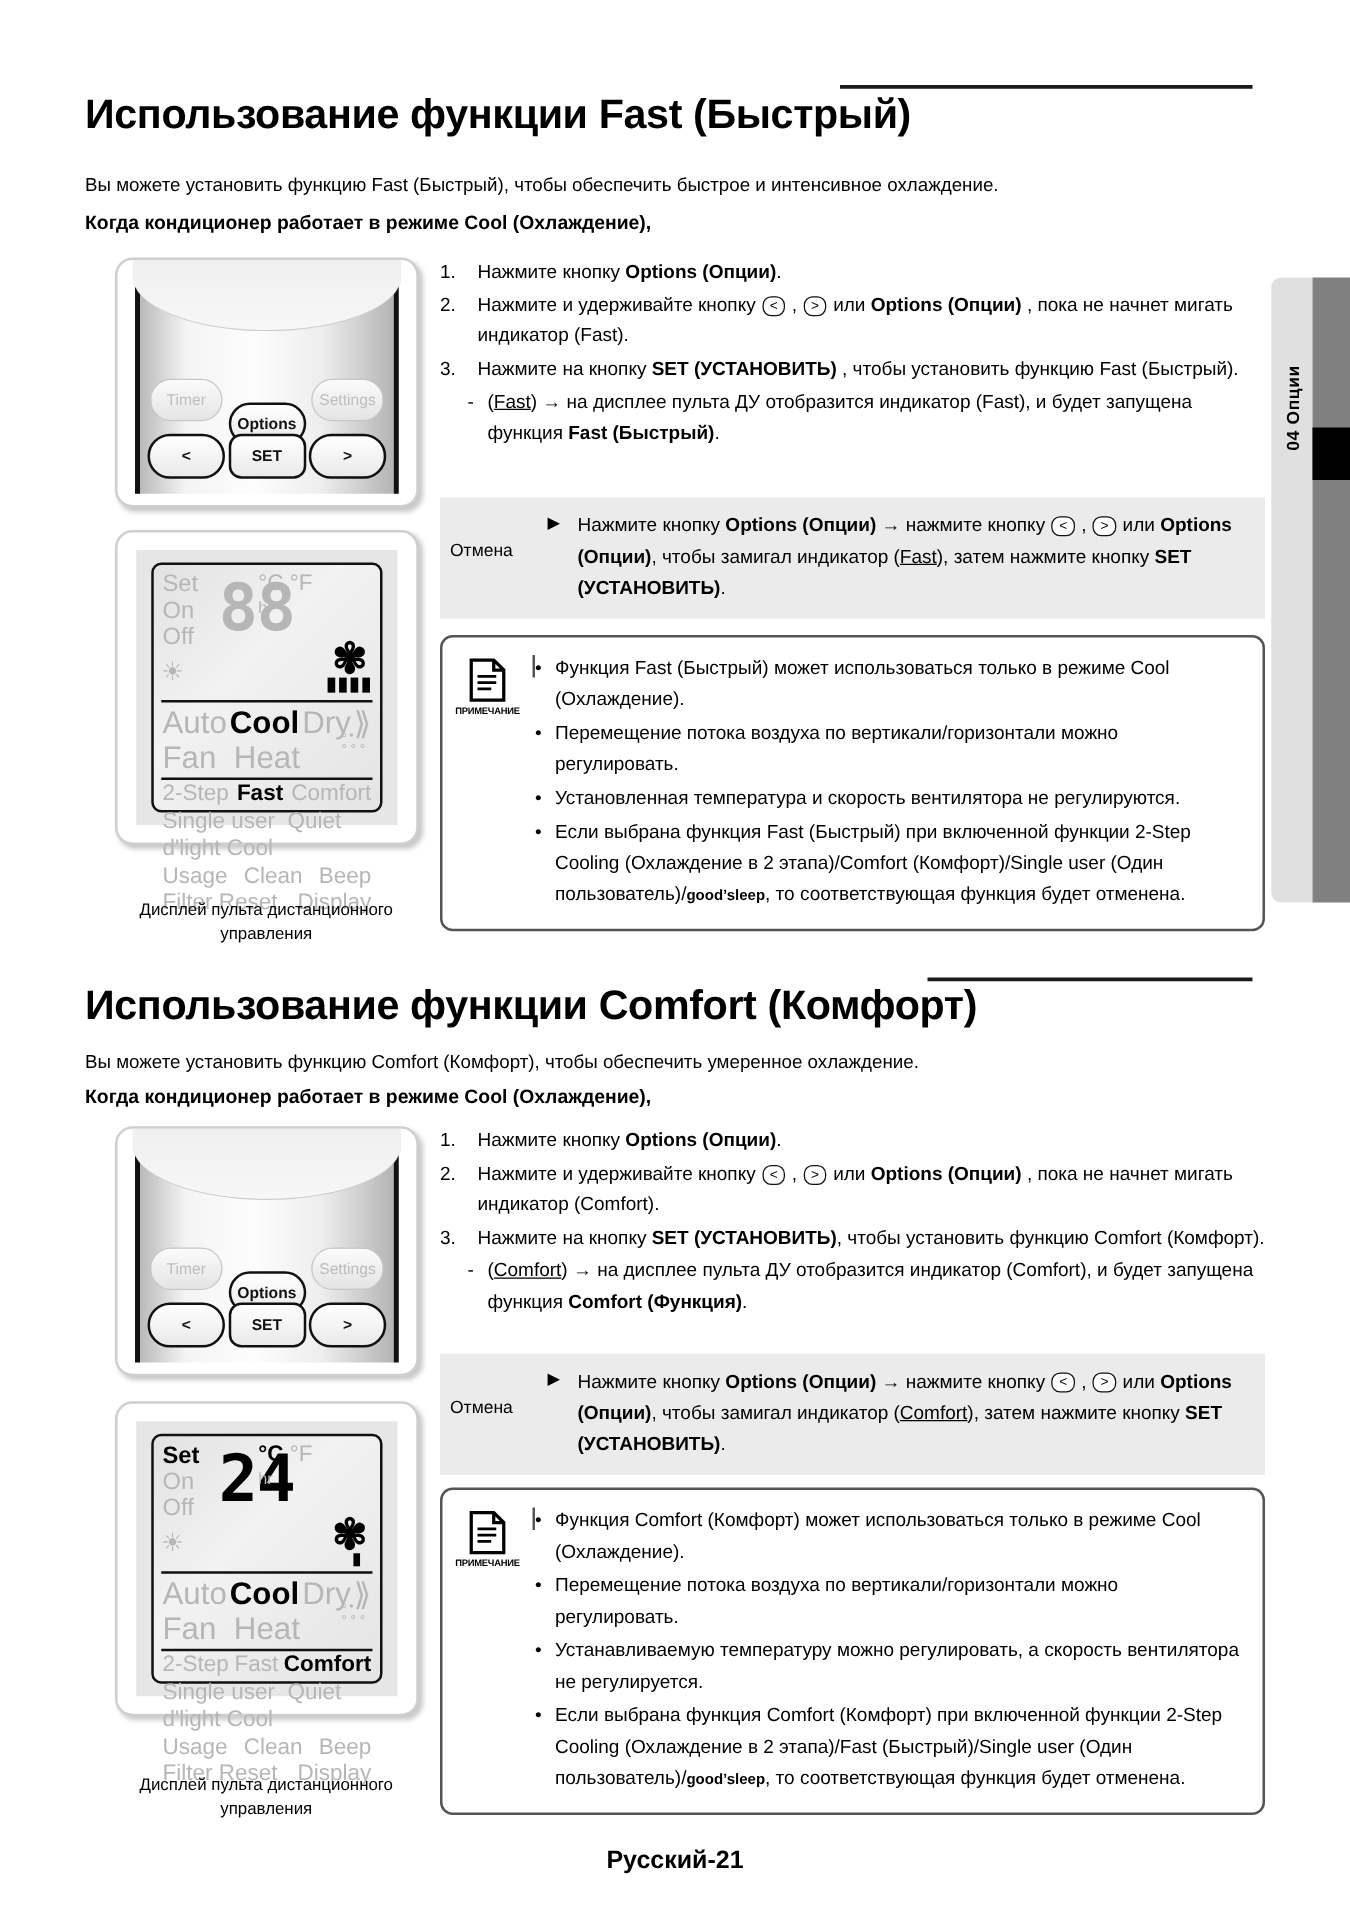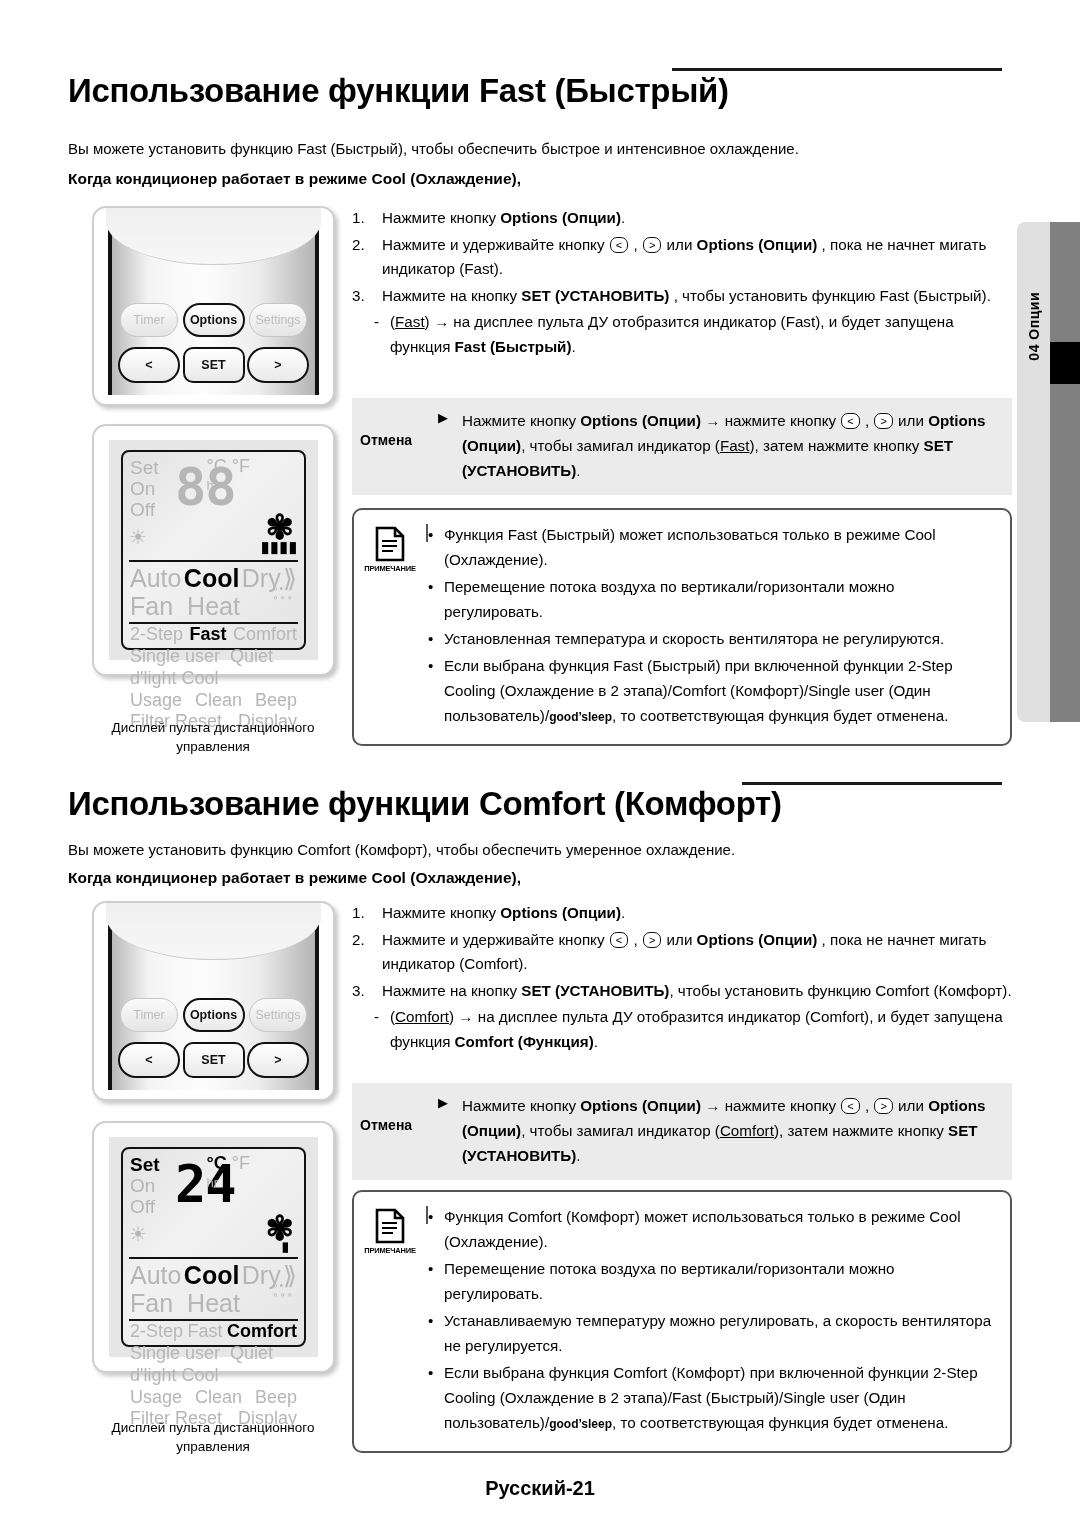--- a/index.html
+++ b/index.html
@@ -60,21 +60,21 @@
     position:absolute; border:1.6px solid #c6c6c6; border-radius:16px;
     background:linear-gradient(180deg,#fbfbfb,#e4e4e4);
     color:#bdbdbd; font-size:12.5px; display:flex; align-items:center; justify-content:center;
   }
   .rbtn.dark { border:2.4px solid #111; color:#111; font-weight:bold;
     background:linear-gradient(180deg,#ffffff,#e9e9e9); }
   .rbtn.pill { border-radius:24px; }
   .row2 { position:absolute; top:86px; left:0; right:0; height:34px; }
   .row3 { position:absolute; top:130px; left:0; right:0; height:36px; }
   .b-left   { left:8px;  width:58px; height:34px; }
-  .b-center { left:50%; transform:translateX(-50%); width:62px; height:34px; }
+  .b-center { left:50%; transform:translateX(-50%); width:62px; height:34px;margin-top:19px; }
   .b-right  { right:8px; width:58px; height:34px; }
   .b-left3  { left:6px;  width:62px; height:36px; }
   .b-center3{ left:50%; transform:translateX(-50%); width:62px; height:36px; }
   .b-right3 { right:6px; width:62px; height:36px; }
 
   
   .lcd {
     position:absolute; width:243px; height:252px;
     background:#fff; border:2px solid #cfcfcf; border-radius:14px;
     box-shadow:3px 3px 4px rgba(0,0,0,.22);
@@ -127,21 +127,21 @@
     display:inline-block; border:1.4px solid #111; border-radius:7px;
     padding:0 5px; font-size:11px; line-height:14px; margin:0 1px;
     vertical-align:1px; background:#fff;
   }
 
   
   .cancel-box {
     position:absolute; left:352px; width:660px;
     background:#ebebeb; display:flex; padding:10px 0 12px 0;
   }
-  .cancel-label { width:86px; flex:none; font-size:14px; font-weight:bold; padding-left:8px; padding-top:24px; }
+  .cancel-label { width:86px; flex:none; font-size:14px; font-weight:normal; padding-left:8px; padding-top:24px; }
   .cancel-arrow { width:24px; flex:none; font-size:13px; padding-top:2px; }
   .cancel-text { flex:1; padding-right:16px; font-size:15.2px; line-height:25px; }
 
   
   .note-box {
     position:absolute; left:352px; width:660px;
     border:2px solid #555; border-radius:10px; display:flex; padding:12px 0;
   }
   .note-icon-col { width:72px; flex:none; text-align:center; padding-top:4px; }
   .note-doc { width:30px; height:36px; margin:0 auto; position:relative; }

